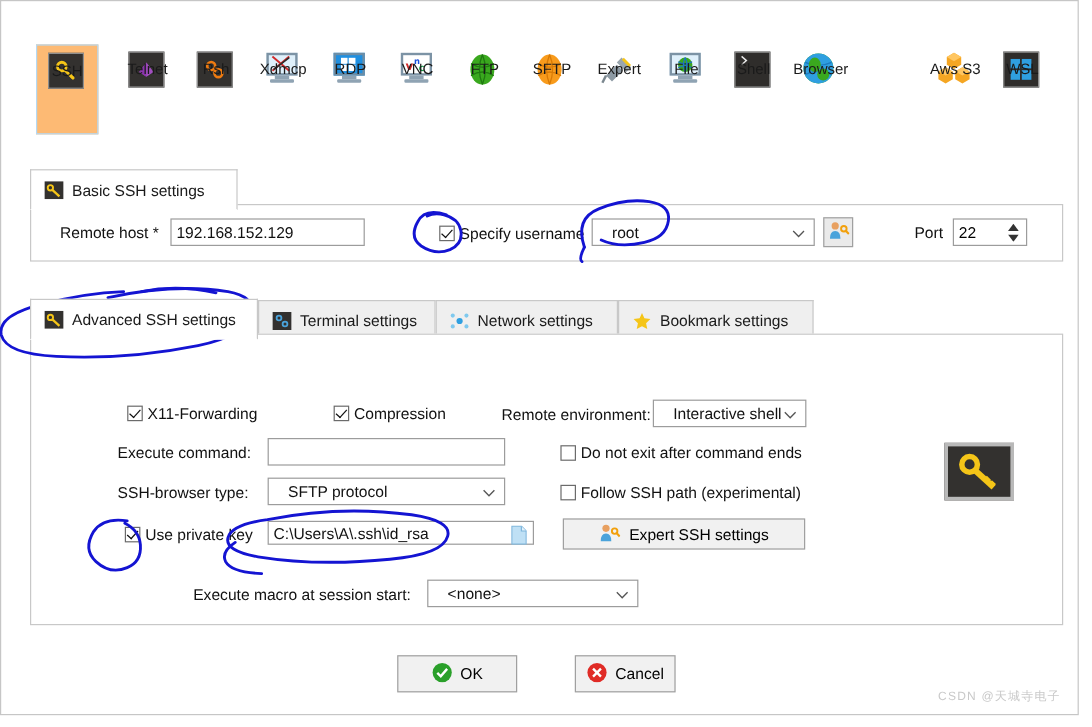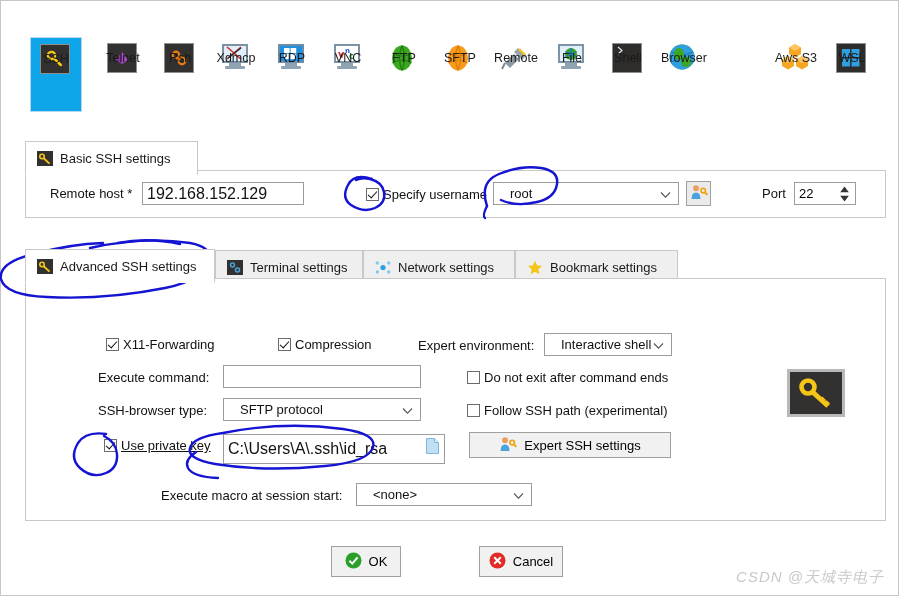--- a/index.html
+++ b/index.html
@@ -14,51 +14,51 @@
   
   .window{position:absolute;left:0;top:0;width:899px;height:596px;background:#fff;border:1px solid #c6c6c6;box-sizing:border-box;}
   .titlebar{position:absolute;left:0;top:0;right:0;height:30px;background:#fff;}
   .title-text{position:absolute;left:14px;top:7px;font-size:13px;color:#9a9a9a;}
   .close-btn{position:absolute;right:0;top:0;width:44px;height:30px;display:flex;align-items:center;justify-content:center;color:#6a6a6a;font-size:15px;}
   .close-btn svg{display:block;}
 
   
   .toolbar{position:absolute;left:14px;top:36px;right:10px;height:78px;}
   .tool{position:absolute;top:0;width:52px;height:75px;display:flex;flex-direction:column;align-items:center;justify-content:flex-start;padding-top:6px;box-sizing:border-box;}
-  .tool.selected{background:#0ea5e9;border:1px solid #b4d9f4;}
+  .tool.selected{background:#fdba74;border:1px solid #b4d9f4;}
   .tool .glyph{width:32px;height:32px;display:block;position:relative;}
   .tool .lbl{margin-top:8px;font-size:12.5px;color:#1a1a1a;white-space:nowrap;}
 
   .icon-box{width:30px;height:30px;background:#33312f;border:1px solid #8e8e8e;box-sizing:border-box;display:flex;align-items:center;justify-content:center;}
   .icon-mon{width:30px;height:28px;position:relative;}
   .icon-mon .screen{position:absolute;left:2px;top:1px;width:26px;height:19px;border:2px solid #7c93a5;background:#dff0fb;box-sizing:border-box;}
   .icon-mon .stand{position:absolute;left:9px;top:20px;width:12px;height:3px;background:#8fa3b3;}
   .icon-mon .base{position:absolute;left:5px;top:23px;width:20px;height:3px;background:#8fa3b3;border-radius:1px;}
 
   
   .tabstrip{position:absolute;left:24px;height:30px;}
   .tab{position:absolute;top:0;height:28px;background:#efefef;border:1px solid #c8c8c8;border-bottom:none;box-sizing:border-box;display:flex;align-items:center;padding:16px 11px;font-size:13px;color:#1a1a1a;gap:7px;}
   .tab.active{background:#fff;border-bottom:1px solid #fff;height:30px;z-index:3;}
   .tab .ticon{width:16px;height:15px;display:block;flex:none;}
   .panel{position:absolute;background:#fff;border:1px solid #c8c8c8;box-sizing:border-box;}
 
   
   .lbl{position:absolute;font-size:13px;color:#111;white-space:nowrap;}
-  .txt{position:absolute;background:#fff;border:1px solid #9c9c9c;box-sizing:border-box;display:flex;align-items:center;padding:0 4px;font-size:16px;color:#111;}
+  .txt{position:absolute;background:#fff;border:1px solid #9c9c9c;box-sizing:border-box;display:flex;align-items:center;padding:0 4px;font-size:13px;color:#111;}
   .combo{position:absolute;background:#fff;border:1px solid #9c9c9c;box-sizing:border-box;display:flex;align-items:center;padding:0 16px;font-size:13px;color:#111;}
   .combo .caret{position:absolute;right:7px;top:50%;transform:translateY(-50%);}
   .spin{position:absolute;background:#fff;border:1px solid #9c9c9c;box-sizing:border-box;display:flex;align-items:center;padding:0 4px;font-size:13px;}
   .spin .arrows{position:absolute;right:6px;top:50%;transform:translateY(-50%);display:flex;flex-direction:column;gap:3px;}
   .chk{position:absolute;display:flex;align-items:center;gap:4px;font-size:13px;color:#111;white-space:nowrap;}
   .box{width:13px;height:13px;border:1px solid #6b6b6b;background:#fff;box-sizing:border-box;position:relative;flex:none;}
   .box.on:after{content:"";position:absolute;left:3px;top:0px;width:4px;height:8px;border:solid #111;border-width:0 1.6px 1.6px 0;transform:rotate(42deg);}
   .btn{position:absolute;background:#f1f1f1;border:1px solid #a0a0a0;box-sizing:border-box;display:flex;align-items:center;justify-content:center;gap:7px;font-size:13px;color:#000000;}
   .iconbtn{position:absolute;background:#eaeaea;border:1px solid #a0a0a0;box-sizing:border-box;display:flex;align-items:center;justify-content:center;}
 
-  .watermark{position:absolute;right:14px;bottom:8px;font-size:15px;color:#c9c9c9;letter-spacing:1px;font-style:italic;}
+  .watermark{position:absolute;right:14px;bottom:8px;font-size:10px;color:#c9c9c9;letter-spacing:1px;}
   .ink{position:absolute;left:0;top:0;width:910px;height:606px;pointer-events:none;}
 </style>
 </head>
 <body>
 
 <div class="window">
 
 
   <div class="toolbar">
 
@@ -160,21 +160,21 @@
 
     <div class="tool" style="left:475px;">
       <span class="glyph">
         <svg width="30" height="30" viewBox="0 0 30 30">
             <path d="M18 5 L26 13 L22 17 L14 9 Z" fill="#9aa6ae"></path>
             <path d="M19 6 L25 12" stroke="#f5c518" stroke-width="2.4"></path>
             <path d="M14 11 L19 16 L10 25 L5 20 Z" fill="#8c99a3"></path>
             <path d="M5 20 L2 26" stroke="#7b878f" stroke-width="2"></path>
           </svg>
       </span>
-      <span class="lbl">Remote</span>
+      <span class="lbl">Expert</span>
     </div>
 
     <div class="tool" style="left:531px;">
       <span class="glyph">
         <span class="icon-mon"><span class="screen"></span><span class="stand"></span><span class="base"></span>
           <svg style="position:absolute;left:8px;top:4px;" width="14" height="14" viewBox="0 0 14 14">
               <circle cx="7" cy="7" r="6" fill="#3aa81e"></circle>
               <path d="M1.2 4.5 Q7 8 12.8 4.5 M1.2 9.5 Q7 6 12.8 9.5 M7 1 Q4 7 7 13 M7 1 Q10 7 7 13" stroke="#1c6fd0" stroke-width="0.9" fill="none"></path>
             </svg>
         </span>
@@ -338,21 +338,21 @@
     <div class="chk" style="left:80px;top:58px;">
       <span class="box on"></span>
       <span>X11-Forwarding</span>
     </div>
 
     <div class="chk" style="left:252px;top:58px;">
       <span class="box on"></span>
       <span>Compression</span>
     </div>
 
-    <span class="lbl" style="left:392px;top:59px;">Expert environment:</span>
+    <span class="lbl" style="left:392px;top:59px;">Remote environment:</span>
     <div class="combo" style="left:518px;top:54px;width:128px;height:23px;">
       <span>Interactive shell</span>
       <span class="caret">
         <svg width="11" height="7" viewBox="0 0 11 7">
             <path d="M1 1 L5.5 5.6 L10 1" stroke="#555" stroke-width="1.1" fill="none"></path>
           </svg>
       </span>
     </div>
 
     <span class="lbl" style="left:72px;top:91px;">Execute command:</span>
@@ -371,25 +371,25 @@
         <svg width="11" height="7" viewBox="0 0 11 7">
             <path d="M1 1 L5.5 5.6 L10 1" stroke="#555" stroke-width="1.1" fill="none"></path>
           </svg>
       </span>
     </div>
     <div class="chk" style="left:441px;top:124px;">
       <span class="box"></span>
       <span>Follow SSH path (experimental)</span>
     </div>
 
-    <div class="chk" style="left:78px;top:159px;text-decoration:underline;">
+    <div class="chk" style="left:78px;top:159px;">
       <span class="box on"></span>
       <span>Use private key</span>
     </div>
-    <div class="txt" style="left:197px;top:155px;width:222px;height:30px;text-align:center;">
+    <div class="txt" style="left:197px;top:155px;width:222px;height:20px;text-align:center;">
       <span>C:\Users\A\.ssh\id_rsa</span>
       <span style="position:absolute;right:5px;top:3px;">
         <svg width="13" height="16" viewBox="0 0 13 16">
             <path d="M0.5 0.5 L8.5 0.5 L12.5 4.5 L12.5 15.5 L0.5 15.5 Z" fill="#bfe0f5" stroke="#7fb6dc" stroke-width="1"></path>
             <path d="M8.5 0.5 L8.5 4.5 L12.5 4.5" fill="#e4f2fb" stroke="#7fb6dc" stroke-width="1"></path>
           </svg>
       </span>
     </div>
     <div class="btn" style="left:443px;top:153px;width:202px;height:26px;">
       <span>
@@ -415,21 +415,21 @@
 
     <span style="position:absolute;left:761px;top:90px;width:58px;height:48px;background:#33312f;border:3px solid #b9b9b9;box-sizing:border-box;display:flex;align-items:center;justify-content:center;">
       <svg width="38" height="34" viewBox="0 0 38 34">
           <circle cx="11" cy="11" r="6.5" fill="none" stroke="#f5c518" stroke-width="4.6"></circle>
           <path d="M15 15.5 L31 30" stroke="#f5c518" stroke-width="5"></path>
           <path d="M24 22 l3.4 3.2 M28.2 25.6 l3.4 3.2" stroke="#f5c518" stroke-width="4"></path>
         </svg>
     </span>
   </div>
 
-  <div class="btn" style="left:330px;top:545px;width:70px;height:31px;">
+  <div class="btn" style="left:330px;top:545px;width:100px;height:31px;">
     <span>
       <svg width="17" height="17" viewBox="0 0 17 17">
           <circle cx="8.5" cy="8.5" r="8" fill="#2aa02a"></circle>
           <path d="M4.4 8.8 L7.3 11.6 L12.6 5.4" stroke="#fff" stroke-width="2" fill="none"></path>
         </svg>
     </span>
     <span>OK</span>
   </div>
   <div class="btn" style="left:478px;top:545px;width:84px;height:31px;">
     <span>

